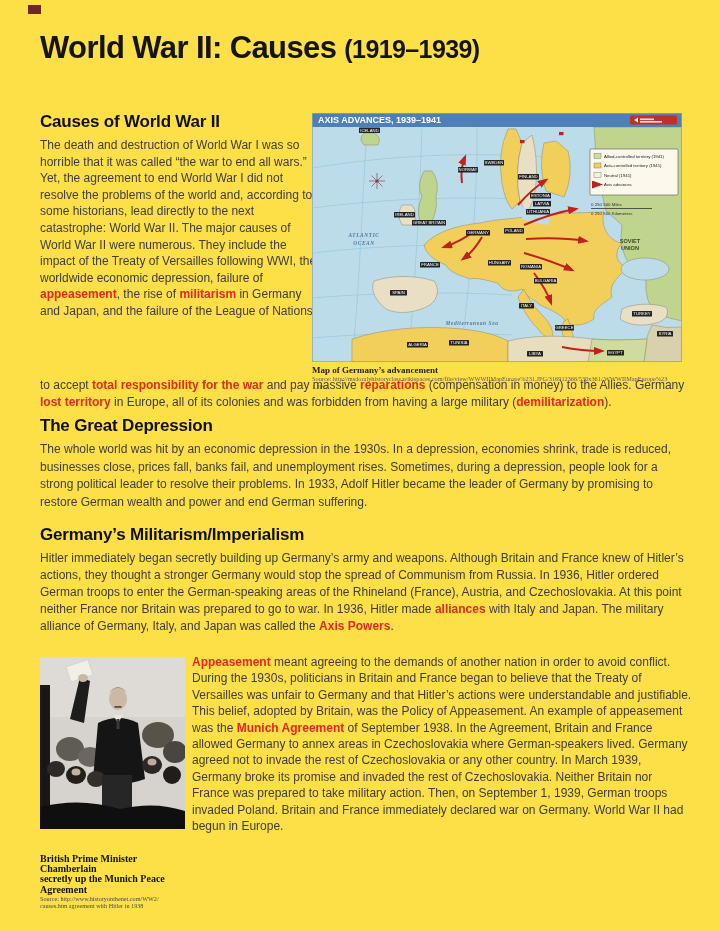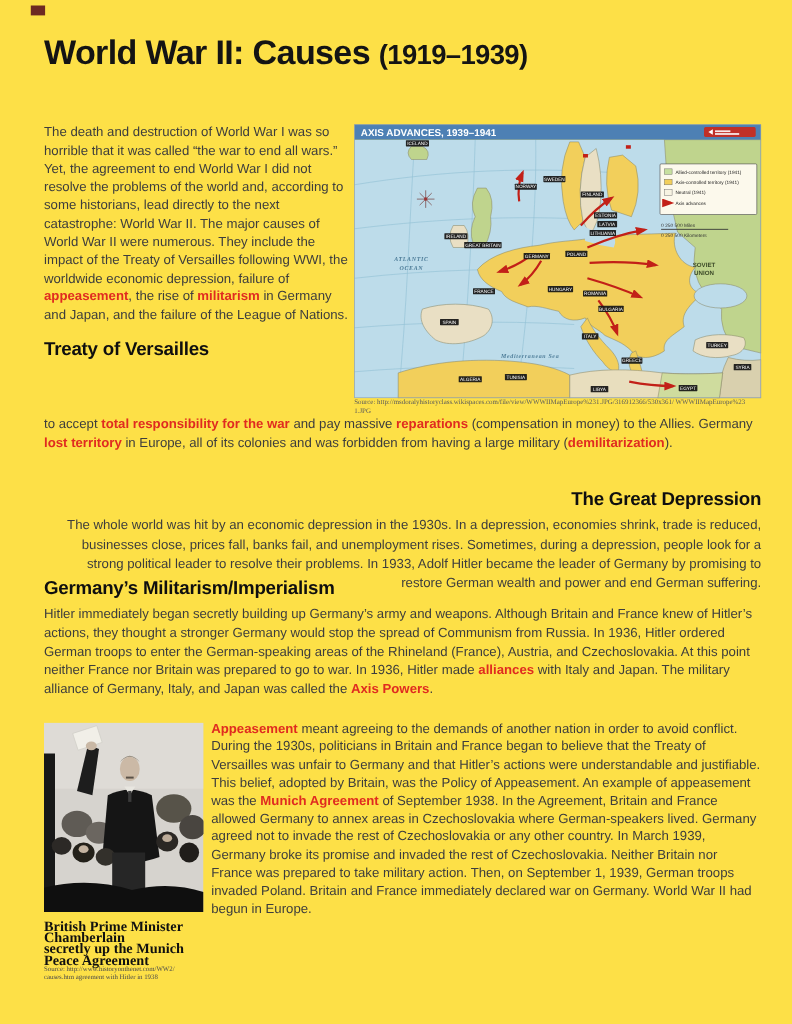--- a/index.html
+++ b/index.html
@@ -10,49 +10,49 @@
          letter-spacing:-0.6px;white-space:nowrap;}
   .title .year{font-size:25px;}
   .subtitle{position:absolute;left:41px;top:70px;font-size:20.5px;color:#e0342c;white-space:nowrap;}
   h2{font-size:17px;font-weight:bold;color:#0f0f0f;margin:0 0 5px 0;letter-spacing:-0.2px;}
   p.body{font-size:12px;line-height:16.6px;margin:0;color:#3d3d3d;}
   .red{color:#e02b20;font-weight:bold;}
   .col-left{position:absolute;left:40px;top:112px;width:278px;}
   .gap{height:13px;}
   .fullblock{position:absolute;left:40px;width:652px;}
   #treaty-cont{top:377px;}
-  #sec-depression{top:444px;text-align:right;}
+  #sec-depression{top:416px;}
   #sec-militarism{top:525px;}
   #sec-appeasement{position:absolute;left:192px;top:654px;width:500px;}
-  .map-wrap{position:absolute;left:322px;top:113px;width:370px;}
+  .map-wrap{position:absolute;left:312px;top:113px;width:370px;}
   svg.mapsvg{display:block;}
   .map-caption{font-family:"Liberation Serif",serif;font-weight:bold;font-size:9px;color:#1d1d1d;margin-top:3px;}
   .map-source{font-family:"Liberation Serif",serif;font-size:6.3px;line-height:7.6px;color:#5a5a5a;width:360px;word-break:break-all;}
   .photo-wrap{position:absolute;left:40px;top:657px;width:145px;}
-  .photo-caption{font-family:"Liberation Serif",serif;font-weight:bold;font-size:13px;line-height:10.2px;color:#101010;margin-top:3px;}
+  .photo-caption{font-family:"Liberation Serif",serif;font-weight:bold;font-size:10px;line-height:10.2px;color:#101010;margin-top:21px;}
   .photo-source{font-family:"Liberation Serif",serif;font-size:6.2px;line-height:7.4px;color:#4a4a4a;}
   .chip-t{font-size:4.3px;fill:#ffffff;font-family:"Liberation Sans",sans-serif;text-anchor:middle;}
   .chip-r{fill:#151515;opacity:0.93;}
   .sea-t{font-size:5.4px;fill:#4e7d99;font-style:italic;font-weight:bold;letter-spacing:0.6px;font-family:"Liberation Serif",serif;text-anchor:middle;}
   .leg-t{font-size:4.3px;fill:#222;font-family:"Liberation Sans",sans-serif;}
   .scale-t{font-size:4.4px;fill:#333;font-family:"Liberation Sans",sans-serif;}
 </style>
 </head>
 <body>
 
 <div class="page">
 
   <div class="corner-mark"></div>
 
   <div class="title"><span>World War II: Causes </span><span class="year">(1919–1939)</span></div>
 
   <div class="col-left">
+    <h2>Causes of World War II</h2>
     <p class="body"><span>The death and destruction of World War I was so horrible that it was called “the war to end all wars.” Yet, the agreement to end World War I did not resolve the problems of the world and, according to some historians, lead directly to the next catastrophe: World War II. The major causes of World War II were numerous. They include the impact of the Treaty of Versailles following WWI, the worldwide economic depression, failure of </span><span class="red">appeasement</span><span>, the rise of </span><span class="red">militarism</span><span> in Germany and Japan, and the failure of the League of Nations.</span></p>
     <div class="gap"></div>
-    <h2>Treaty of Versailles</h2>
   </div>
 
   <div class="map-wrap">
     <svg class="mapsvg" width="370" height="249" viewBox="0 0 370 249">
       <defs>
         <marker id="ah" markerWidth="7" markerHeight="7" refX="4" refY="2" orient="auto">
           <path d="M0,0 L5.5,2 L0,4 Z" fill="#c22018"></path>
         </marker>
       </defs>
 
@@ -203,20 +203,21 @@
       <rect x="0" y="0" width="370" height="14" fill="#4d80b4"></rect>
       <text x="6" y="10.3" font-size="9" font-weight="bold" fill="#ffffff" font-family="Liberation Sans, sans-serif">AXIS ADVANCES, 1939–1941</text>
       <g>
         <rect x="318" y="2.5" width="47" height="9" rx="1.5" fill="#c03028"></rect>
         <path d="M322,7 L326,4.5 L326,9.5 Z" fill="#ffffff"></path>
         <rect x="328" y="5.5" width="14" height="1.6" fill="#ffffff" opacity="0.9"></rect>
         <rect x="328" y="8" width="22" height="1.6" fill="#ffffff" opacity="0.9"></rect>
       </g>
       <rect x="0.3" y="0.3" width="369.4" height="248.4" fill="none" stroke="#8fa2b2" stroke-width="0.8"></rect>
     </svg>
+    <div class="map-caption">Map of Germany’s advancement</div>
     <div class="map-source">Source: http://msdoralyhistoryclass.wikispaces.com/file/view/WWWIIMapEurope%231.JPG/316912366/530x361/ WWWIIMapEurope%231.JPG</div>
   </div>
 
   <div class="fullblock" id="treaty-cont">
     <p class="body" style="line-height:17px;"><span>to accept </span><span class="red">total responsibility for the war</span><span> and pay massive </span><span class="red">reparations</span><span> (compensation in money) to the Allies. Germany </span><span class="red">lost territory</span><span> in Europe, all of its colonies and was forbidden from having a large military (</span><span class="red">demilitarization</span><span>).</span></p>
   </div>
 
   <div class="fullblock" id="sec-depression">
     <h2>The Great Depression</h2>
     <p class="body" style="line-height:17.5px;">The whole world was hit by an economic depression in the 1930s. In a depression, economies shrink, trade is reduced, businesses close, prices fall, banks fail, and unemployment rises. Sometimes, during a depression, people look for a strong political leader to resolve their problems. In 1933, Adolf Hitler became the leader of Germany by promising to restore German wealth and power and end German suffering.</p>

